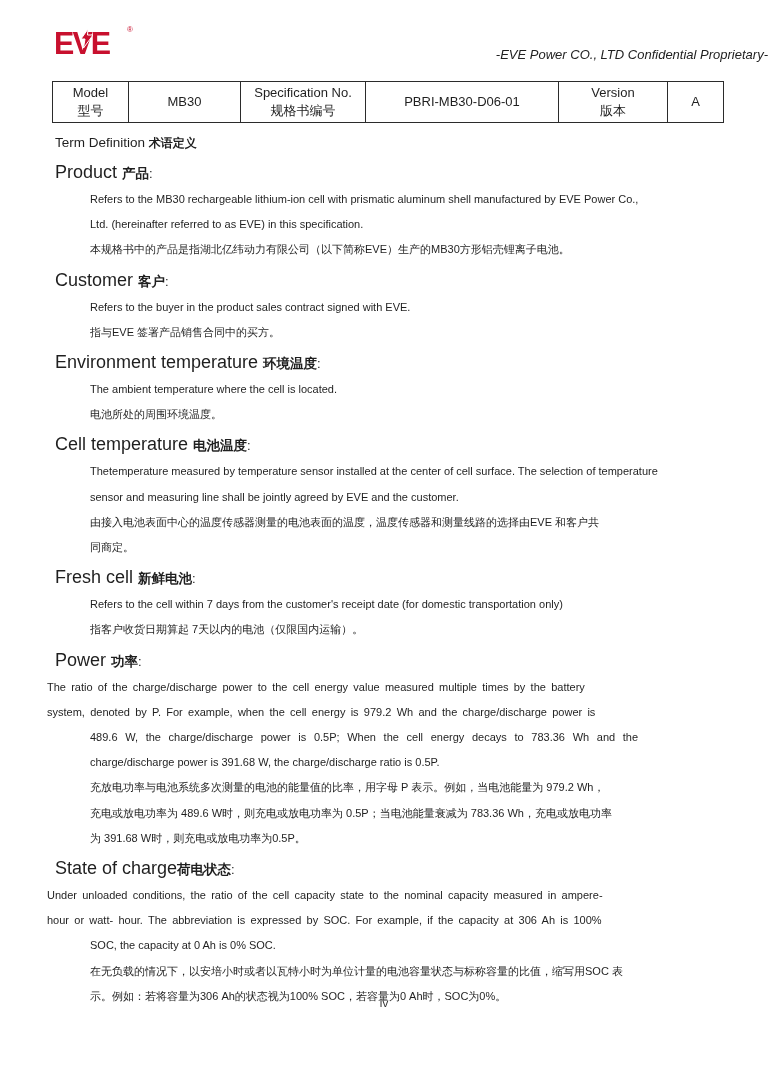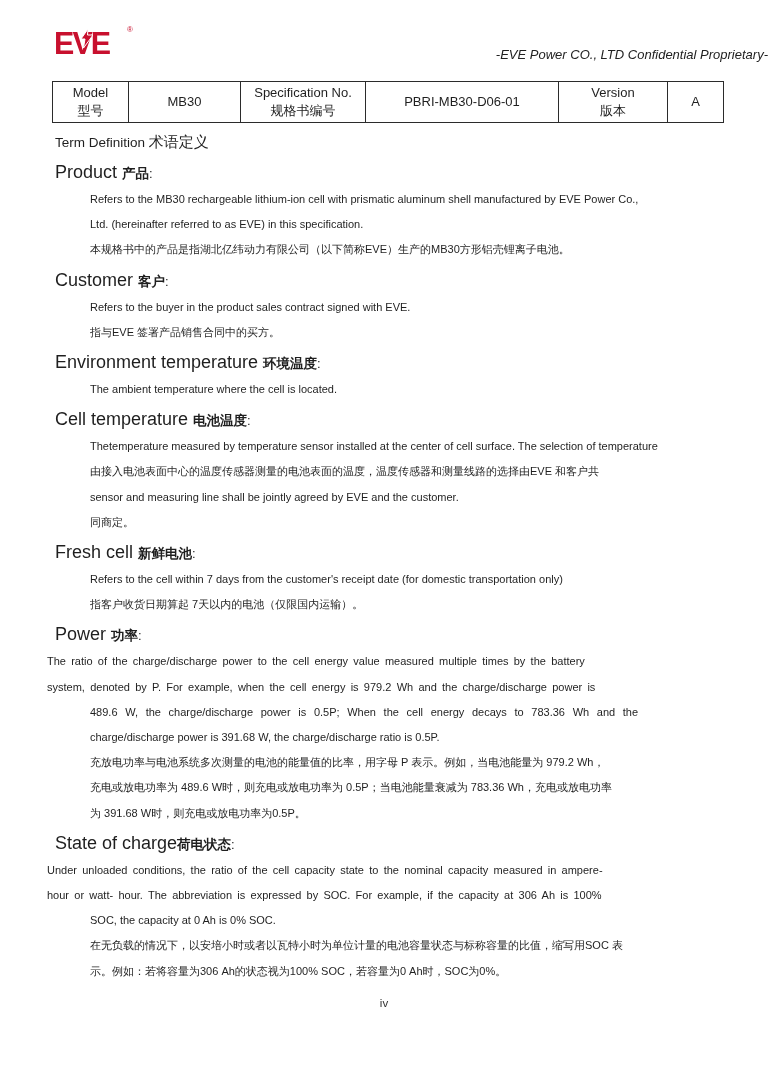--- a/index.html
+++ b/index.html
@@ -26,21 +26,21 @@
     position:absolute;top:81px;left:52px;border-collapse:collapse;table-layout:fixed;
   }
   .spec-table td{
     border:1px solid #2b2b2b;text-align:center;vertical-align:middle;
     font-size:13px;line-height:18px;padding:2px 1px;color:#1f1f1f;
   }
   
   .content{position:absolute;top:129px;left:0;width:768px;}
   .doc-title{margin-left:55px;height:26px;line-height:26px;white-space:nowrap;}
   .doc-title .ten{font-size:13.5px;}
-  .doc-title .tzh{font-size:15px;font-weight:normal;}
+  .doc-title .tzh{font-size:12px;font-weight:bold;}
   .thead{margin-top:4px;padding-left:55px;line-height:27px;white-space:nowrap;}
   .thead .ten{font-size:18px;}
   .thead .tzh{font-size:13.5px;font-weight:bold;}
   .thead .tpunct{font-size:13px;}
   .ln{
     padding-left:90px;line-height:25.2px;font-size:11px;white-space:nowrap;color:#1f1f1f;
   }
   .j2{word-spacing:2.2px;padding-left:47px;}
   .j5{word-spacing:4.6px;}
   
@@ -108,27 +108,28 @@
 
     <div class="term">
       <div class="thead"><span class="ten">Customer </span><span class="tzh">客户</span><span class="tpunct">:</span></div>
       <div class="ln">Refers to the buyer in the product sales contract signed with EVE.</div>
       <div class="ln">指与EVE  签署产品销售合同中的买方。</div>
     </div>
 
     <div class="term">
       <div class="thead"><span class="ten">Environment temperature </span><span class="tzh">环境温度</span><span class="tpunct">:</span></div>
       <div class="ln">The ambient temperature where the cell is located.</div>
+      <div class="ln">电池所处的周围环境温度。</div>
     </div>
 
     <div class="term">
       <div class="thead"><span class="ten">Cell temperature </span><span class="tzh">电池温度</span><span class="tpunct">:</span></div>
       <div class="ln">Thetemperature measured by temperature sensor installed at the center of cell surface. The selection of temperature</div>
+      <div class="ln">sensor and measuring line shall be jointly agreed by EVE and the customer.</div>
       <div class="ln">由接入电池表面中心的温度传感器测量的电池表面的温度，温度传感器和测量线路的选择由EVE 和客户共</div>
-      <div class="ln">sensor and measuring line shall be jointly agreed by EVE and the customer.</div>
       <div class="ln">同商定。</div>
     </div>
 
     <div class="term">
       <div class="thead"><span class="ten">Fresh cell </span><span class="tzh">新鲜电池</span><span class="tpunct">:</span></div>
       <div class="ln">Refers to the cell within 7 days from the customer's receipt date (for domestic transportation only)</div>
       <div class="ln">指客户收货日期算起 7天以内的电池（仅限国内运输）。</div>
     </div>
 
     <div class="term">

